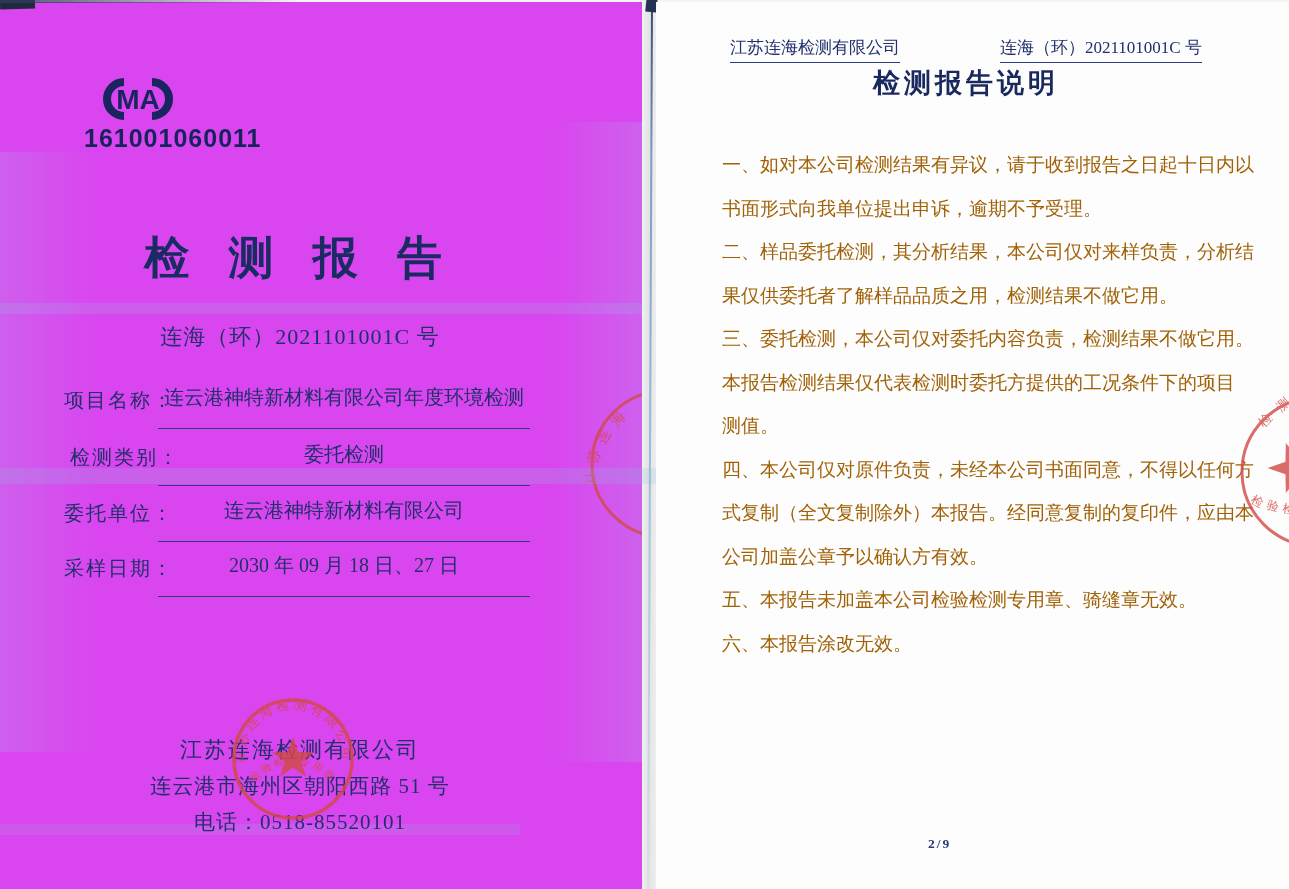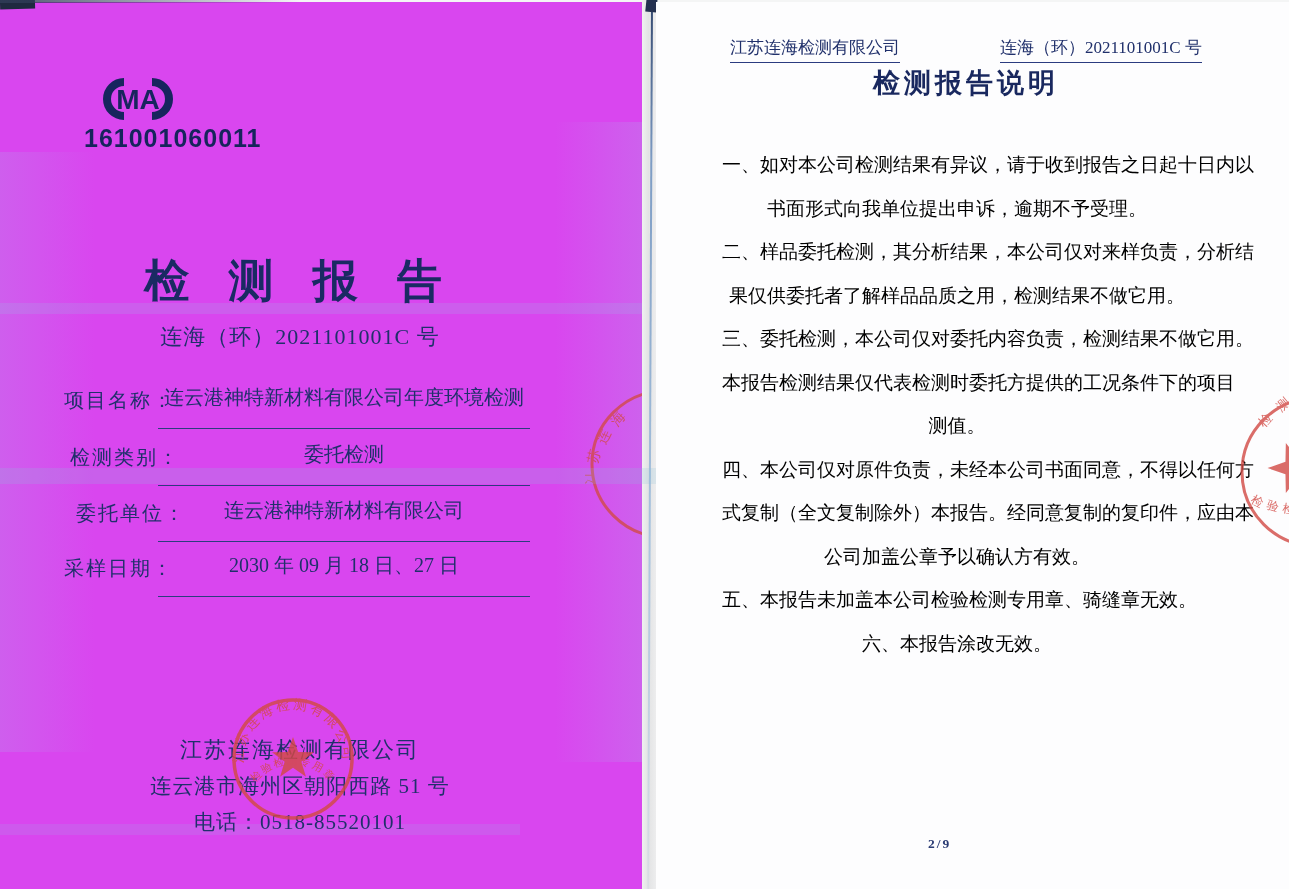--- a/index.html
+++ b/index.html
@@ -17,32 +17,32 @@
   
   .tint{position:absolute;pointer-events:none;}
   #corner-mark-tl{position:absolute;left:0;top:-2px;width:35px;height:11px;background:#1f2940;transform:rotate(-2deg);}
   #top-edge-line{position:absolute;left:0;top:0;width:300px;height:3px;
                  background:linear-gradient(90deg,rgba(48,60,88,.85),rgba(48,60,88,0));}
   
   .cma-wrap{position:absolute;left:86px;top:74px;width:104px;height:46px;}
   .cma-num{position:absolute;left:84px;top:122px;font-family:"Liberation Sans","DejaVu Sans",sans-serif;
            font-weight:bold;font-size:25px;letter-spacing:1px;color:#16245c;}
   .report-title{position:absolute;left:0;top:226px;width:600px;text-align:center;
-                font-size:45px;font-weight:700;letter-spacing:14px;color:#1a2a63;margin-top:23px;}
+                font-size:45px;font-weight:700;letter-spacing:14px;color:#1a2a63;}
   .report-no{position:absolute;left:0;top:320px;width:600px;text-align:center;font-size:22px;letter-spacing:1px;}
   .f-label{position:absolute;left:64px;width:130px;font-size:20px;letter-spacing:2px;white-space:nowrap;}
   .f-value{position:absolute;left:158px;width:372px;text-align:center;font-size:20px;white-space:nowrap;
            border-bottom:1.6px solid #2c3d7e;padding-bottom:17px;}
   .lp-footer{position:absolute;left:55px;width:490px;text-align:center;white-space:nowrap;}
   
   .rp-header{position:absolute;top:34px;font-size:17px;border-bottom:1.2px solid #2b3c80;
              padding-bottom:3px;white-space:nowrap;}
   .rp-title{position:absolute;left:0;top:63px;width:620px;text-align:center;
             font-size:27px;font-weight:700;letter-spacing:4px;color:#19285f;}
-  .rp-body{position:absolute;left:66px;top:141px;width:470px;color:#000000;text-align:center;}
+  .rp-body{position:absolute;left:66px;top:141px;width:470px;color:#a16207;}
   .bl{height:43.5px;line-height:43.5px;font-size:19px;white-space:nowrap;}
   .pgnum{position:absolute;left:272px;top:834px;font-size:13.5px;font-weight:700;letter-spacing:2px;color:#2b3c74;}
   .stamp{position:absolute;pointer-events:none;}
 </style>
 </head>
 <body>
 
 <div id="canvas">
 
   <div class="page" id="left-page">
@@ -68,21 +68,21 @@
 
     <div>
       <span class="f-label" style="top:385px;">项目名称：</span>
       <span class="f-value" style="top:382px;">连云港神特新材料有限公司年度环境检测</span>
     </div>
     <div>
       <span class="f-label" style="top:442px;margin-left:6px;">检测类别：</span>
       <span class="f-value" style="top:439px;">委托检测</span>
     </div>
     <div>
-      <span class="f-label" style="top:498px;margin-left:12px;">委托单位：</span>
+      <span class="f-label" style="top:498px;">委托单位：</span>
       <span class="f-value" style="top:495px;">连云港神特新材料有限公司</span>
     </div>
     <div>
       <span class="f-label" style="top:553px;">采样日期：</span>
       <span class="f-value" style="top:550px;">2030 年 09 月 18 日、27 日</span>
     </div>
 
     <div class="lp-footer" style="top:733px;font-size:22px;letter-spacing:2px;">江苏连海检测有限公司</div>
     <div class="lp-footer" style="top:770px;font-size:21px;letter-spacing:1px;">连云港市海州区朝阳西路 51 号</div>
     <div class="lp-footer" style="top:806px;font-size:21px;letter-spacing:1px;">电话：0518-85520101</div>

